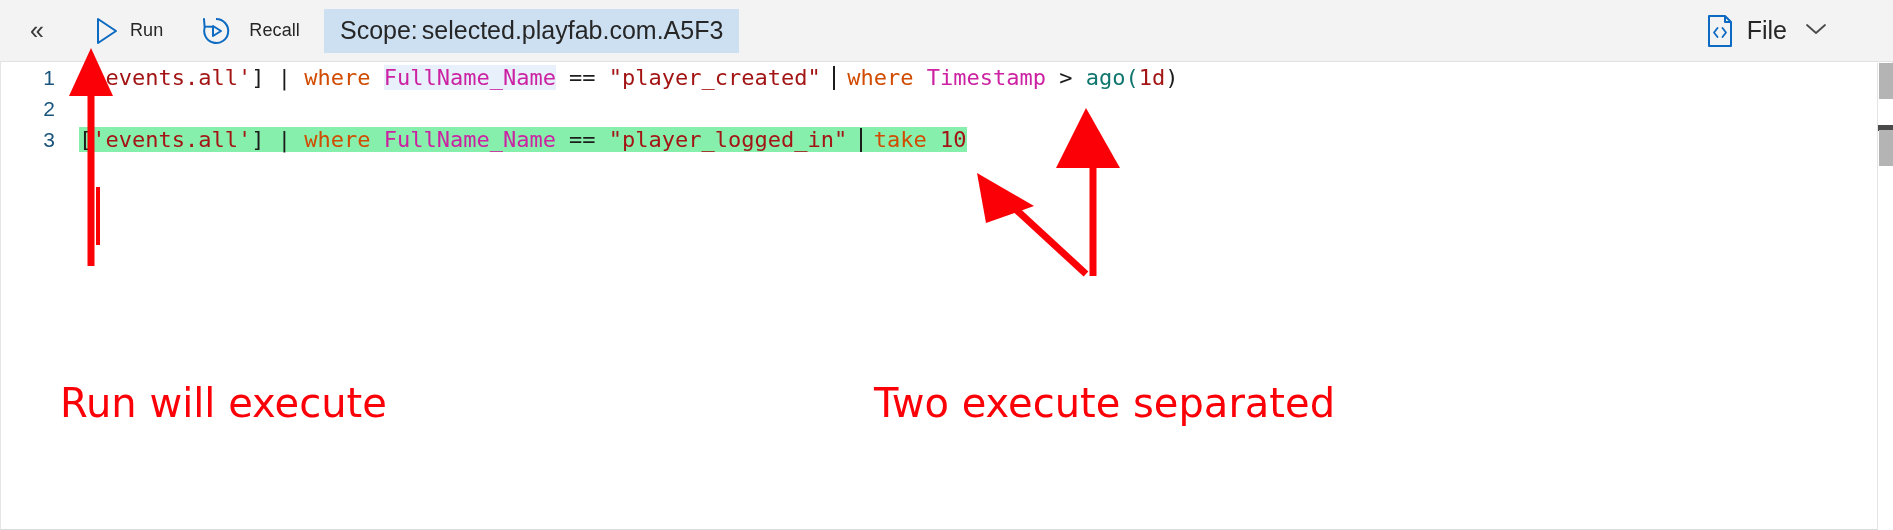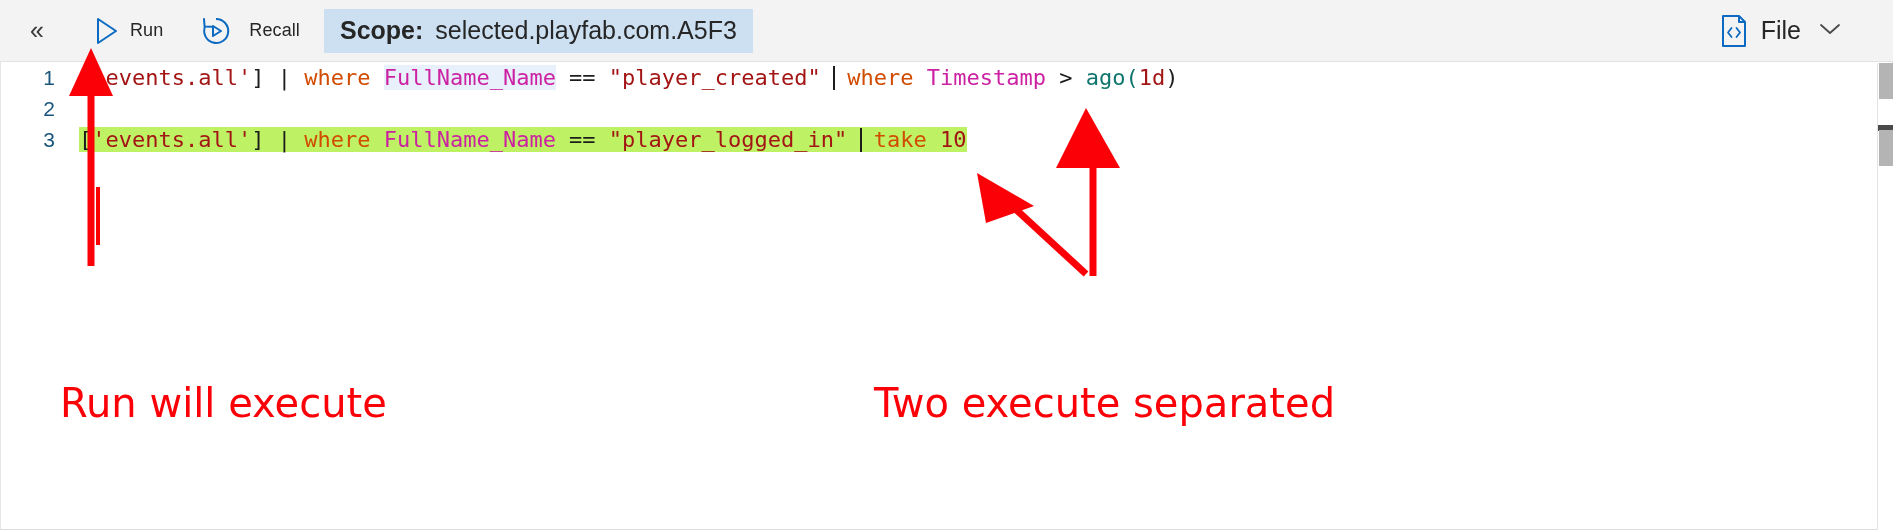--- a/index.html
+++ b/index.html
@@ -31,21 +31,21 @@
   .toolbar-left {
     display: flex;
     align-items: center;
     height: 100%;
   }
   .toolbar-right {
     margin-left: auto;
     display: flex;
     align-items: center;
     height: 100%;
-    padding-right: 52px;
+    padding-right: 66px;
   }
 
   .collapse-btn {
     width: 46px;
     height: 44px;
     margin-left: 14px;
     display: flex;
     align-items: center;
     justify-content: center;
     color: #3b3b3b;
@@ -91,22 +91,22 @@
     background: #cde0f2;
     height: 44px;
     padding: 0 16px;
     margin-left: 14px;
     font-size: 25px;
     color: #262626;
     cursor: pointer;
     white-space: nowrap;
   }
   .scope-badge .scope-key {
-    font-weight: bold;
-    margin-right: 12px;
+    font-weight: normal;
+    margin-right: 4px;
   }
 
   .file-menu {
     display: flex;
     align-items: center;
     height: 44px;
     cursor: pointer;
     user-select: none;
   }
   .file-menu .file-label {
@@ -159,21 +159,21 @@
     color: #19547c;
     font-family: "Liberation Sans", sans-serif;
     font-size: 21px;
     user-select: none;
   }
   .code-text {
     position: relative;
     padding-left: 6px;
   }
   .line-sel {
-    background: #bef264;
+    background: #86efac;
     display: inline-block;
   }
 
   
   .t-punct  { color: #1c1c1c; }
   .t-str    { color: #a31515; }
   .t-strlit { color: #a31515; }
   .t-kw     { color: #d14b00; }
   .t-col    { color: #cc21a2; }
   .t-colhl  { color: #cc21a2; background: #e7f0fb; }

